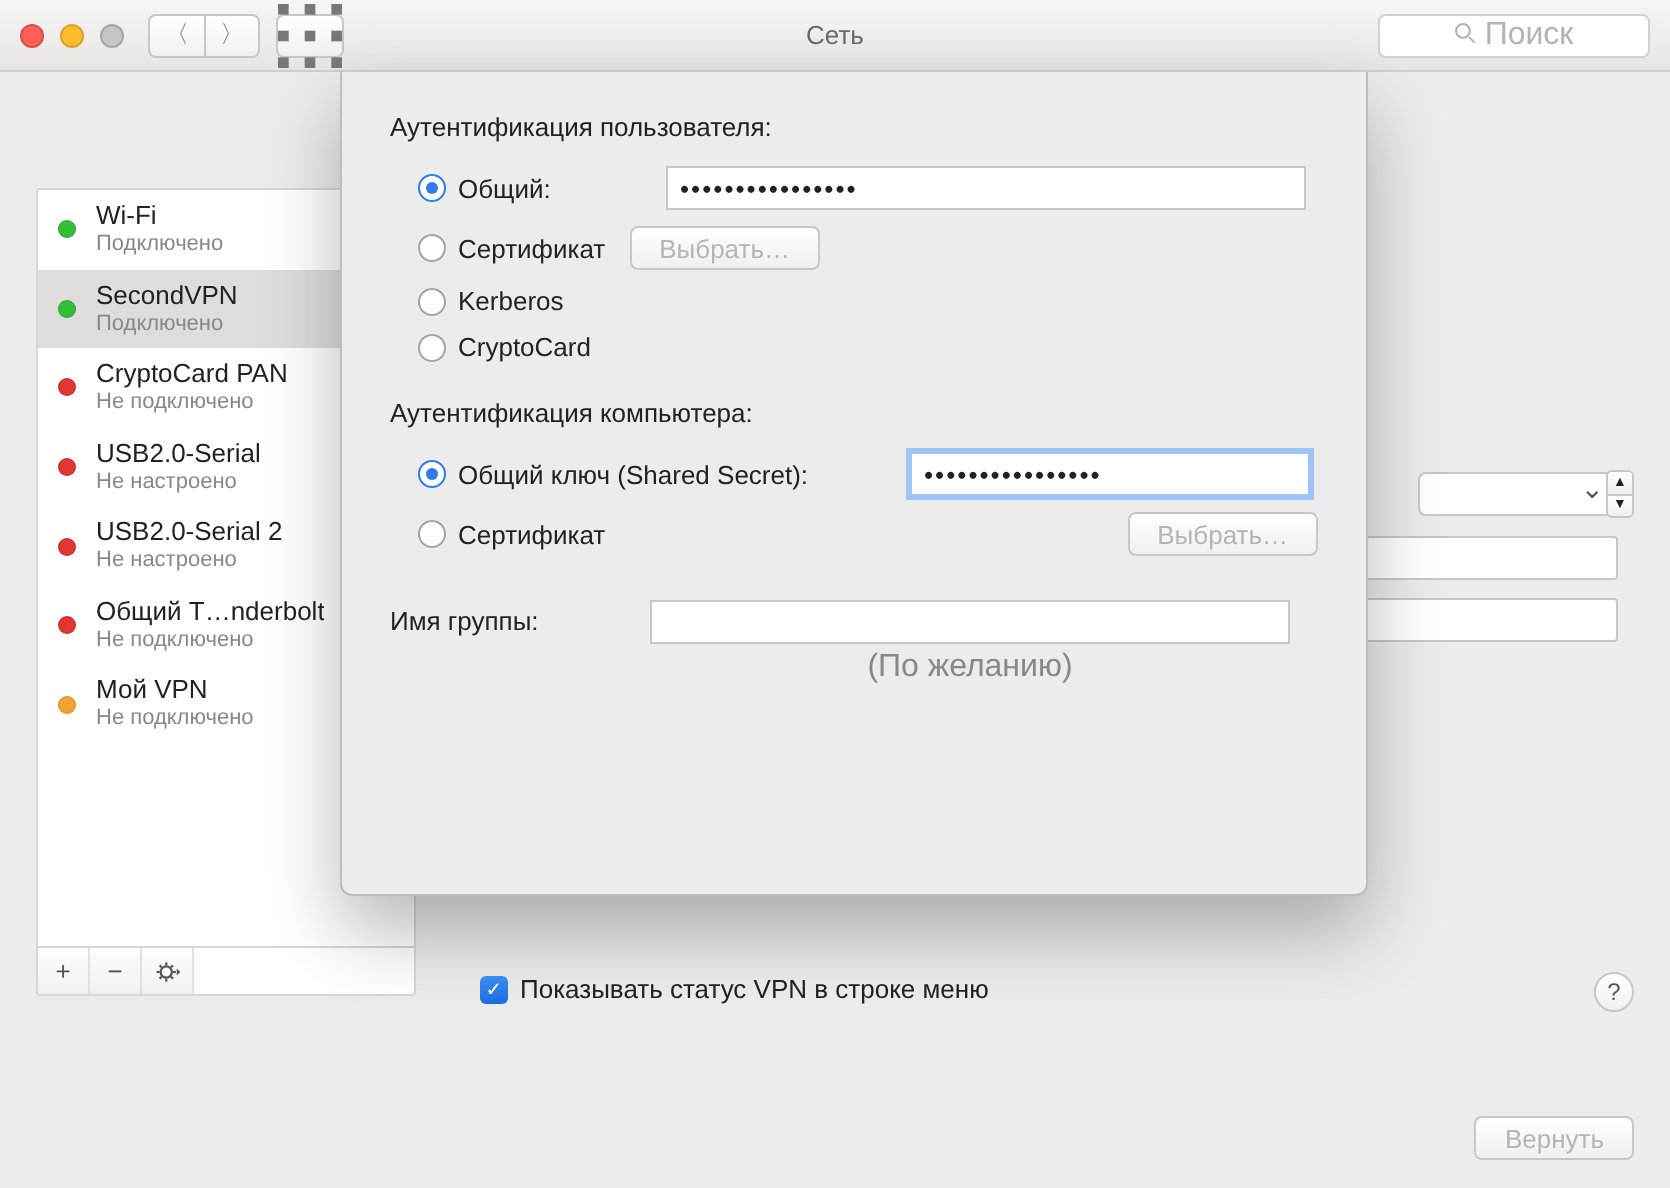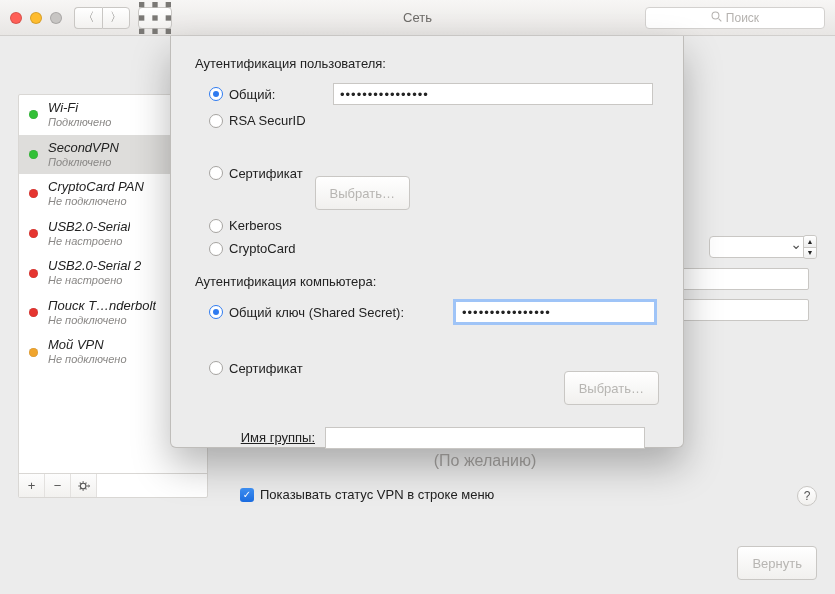--- a/index.html
+++ b/index.html
@@ -48,24 +48,24 @@
     border-radius: 4px;
     display: flex; align-items: center; justify-content: center;
     color: #7a7875;
   }
   .win-title {
     position: absolute; left: 0; right: 0; text-align: center;
     font-size: 13px; color: #6d6b68; pointer-events: none;
   }
   .search-wrap { margin-left: auto; }
   .search {
-    height: 22px; width: 180px;
+    height: 22px; width: 136px;
     border: 1px solid #d3d1cf; border-radius: 4px;
     background: #fff; display: flex; align-items: center;
-    justify-content: center; color: #b5b2af; font-size: 12px;
+    justify-content: center; color: #b5b2af; font-size: 16px;
     gap: 4px;
   }
 
   
   .window-body {
     background: #ececec;
     height: calc(594px - 36px);
     padding: 18px;
     position: relative;
   }
@@ -79,21 +79,20 @@
     background: #fff;
     border: 1px solid #d9d7d4;
     border-radius: 2px;
     display: flex; flex-direction: column;
   }
   .sidebar-items { flex: 1; overflow: hidden; }
   .service {
     display: flex; align-items: center;
     padding: 6px 10px; gap: 10px;
     border-bottom: 0;
-    font-style: italic;
   }
   .service.selected { background: #dedddb; }
   .status-dot {
     width: 9px; height: 9px; border-radius: 50%;
     flex-shrink: 0;
     box-shadow: inset 0 0 1px rgba(0,0,0,.3);
   }
   .status-green  { background: #33c038; }
   .status-red    { background: #e53530; }
   .status-orange { background: #f0a52e; }
@@ -120,25 +119,25 @@
     width: 14px; height: 24px; display:flex; flex-direction:column;
     border:1px solid #c9c7c4; border-radius:3px; overflow:hidden;
   }
   .stepper div{ flex:1; display:flex; align-items:center; justify-content:center; font-size:7px; background:linear-gradient(#fff,#eee); }
   .stepper div:first-child{ border-bottom:1px solid #c9c7c4;}
   .peek-field { width: 140px; height:22px; border:1px solid #c9c7c4; border-radius:2px; background:#fff; }
   .peek-field.f1 { top: 232px; }
   .peek-field.f2 { top: 263px; }
   .adv-btn-wrap { position: absolute; right: 18px; bottom: 88px; display:flex; align-items:center; gap:8px; }
   .mac-push {
-    height: 34px; padding: 0 14px;
+    height: 22px; padding: 0 14px;
     background: linear-gradient(#ffffff,#f1f0ee);
     border: 1px solid #c9c7c4; border-radius: 4px;
     font-size: 13px; color: #222;
-    display:flex; align-items:center;margin-top:40px;
+    display:flex; align-items:center;
   }
   .mac-push.disabled { color:#b7b5b2; }
   .mac-push.primary {
     background: linear-gradient(#58a6ff,#1572ea);
     border-color:#1765d4; color:#fff;
   }
   .help {
     width:20px; height:20px; border-radius:50%;
     border:1px solid #c9c7c4; background:linear-gradient(#fff,#f1f0ee);
     display:flex; align-items:center; justify-content:center; font-size:12px; color:#555;
@@ -179,21 +178,21 @@
   .mac-radio.checked { border-color:#2f7bf0; }
   .mac-radio.checked::after { content:""; width:6px; height:6px; border-radius:50%; background:#2f7bf0; }
   .text-input {
     height:22px; border:1px solid #c9c7c4; background:#fff;
     padding: 0 6px; font-size:13px; color:#222; letter-spacing:1px;
     display:flex; align-items:center; overflow:hidden;
   }
   .text-input.focused { outline:3px solid #9fc4f7; outline-offset:-1px; }
   .choose-disabled { margin-left:6px; }
   .group-row { display:flex; align-items:flex-start; margin:18px 0 0 0; gap:10px; }
-  .group-label { width:120px; text-align:right; padding-top:3px;text-decoration:underline; }
+  .group-label { width:120px; text-align:left; padding-top:3px; }
   .sheet-actions { position:absolute; right:24px; bottom:16px; display:flex; gap:10px; }
   .cert-choose-row { display:flex; align-items:center; padding:4px 0 4px 14px; gap:6px; }
   .optional-hint { font-size:16px; color:#8a8886; margin-top:3px; text-align:center; width:320px; }
 
 </style>
 </head>
 <body>
 
 <div class="titlebar">
   <div class="traffic">
@@ -269,21 +268,21 @@
         <div class="service">
           <div class="status-dot status-red"></div>
           <div class="svc-labels">
             <div class="svc-name">USB2.0-Serial 2</div>
             <div class="svc-status">Не настроено</div>
           </div>
         </div>
         <div class="service">
           <div class="status-dot status-red"></div>
           <div class="svc-labels">
-            <div class="svc-name">Поиск T…nderbolt</div>
+            <div class="svc-name">Общий T…nderbolt</div>
             <div class="svc-status">Не подключено</div>
           </div>
         </div>
         <div class="service">
           <div class="status-dot status-orange"></div>
           <div class="svc-labels">
             <div class="svc-name">Мой VPN</div>
             <div class="svc-status">Не подключено</div>
           </div>
         </div>
@@ -335,24 +334,20 @@
 <div class="sheet">
 
   <h4>Аутентификация пользователя:</h4>
 
   <div class="radio-row">
     <div class="mac-radio checked"></div>
     <span style="width:98px">Общий:</span>
     <div class="text-input" style="width:320px">••••••••••••••••</div>
   </div>
 
-  <div class="radio-row">
-    <div class="mac-radio"></div>
-    <span>RSA SecurID</span>
-  </div>
 
   <div class="radio-row">
     <div class="mac-radio"></div>
     <span>Сертификат</span>
     <div class="mac-push disabled choose-disabled">Выбрать…</div>
   </div>
 
   <div class="radio-row">
     <div class="mac-radio"></div>
     <span>Kerberos</span>

